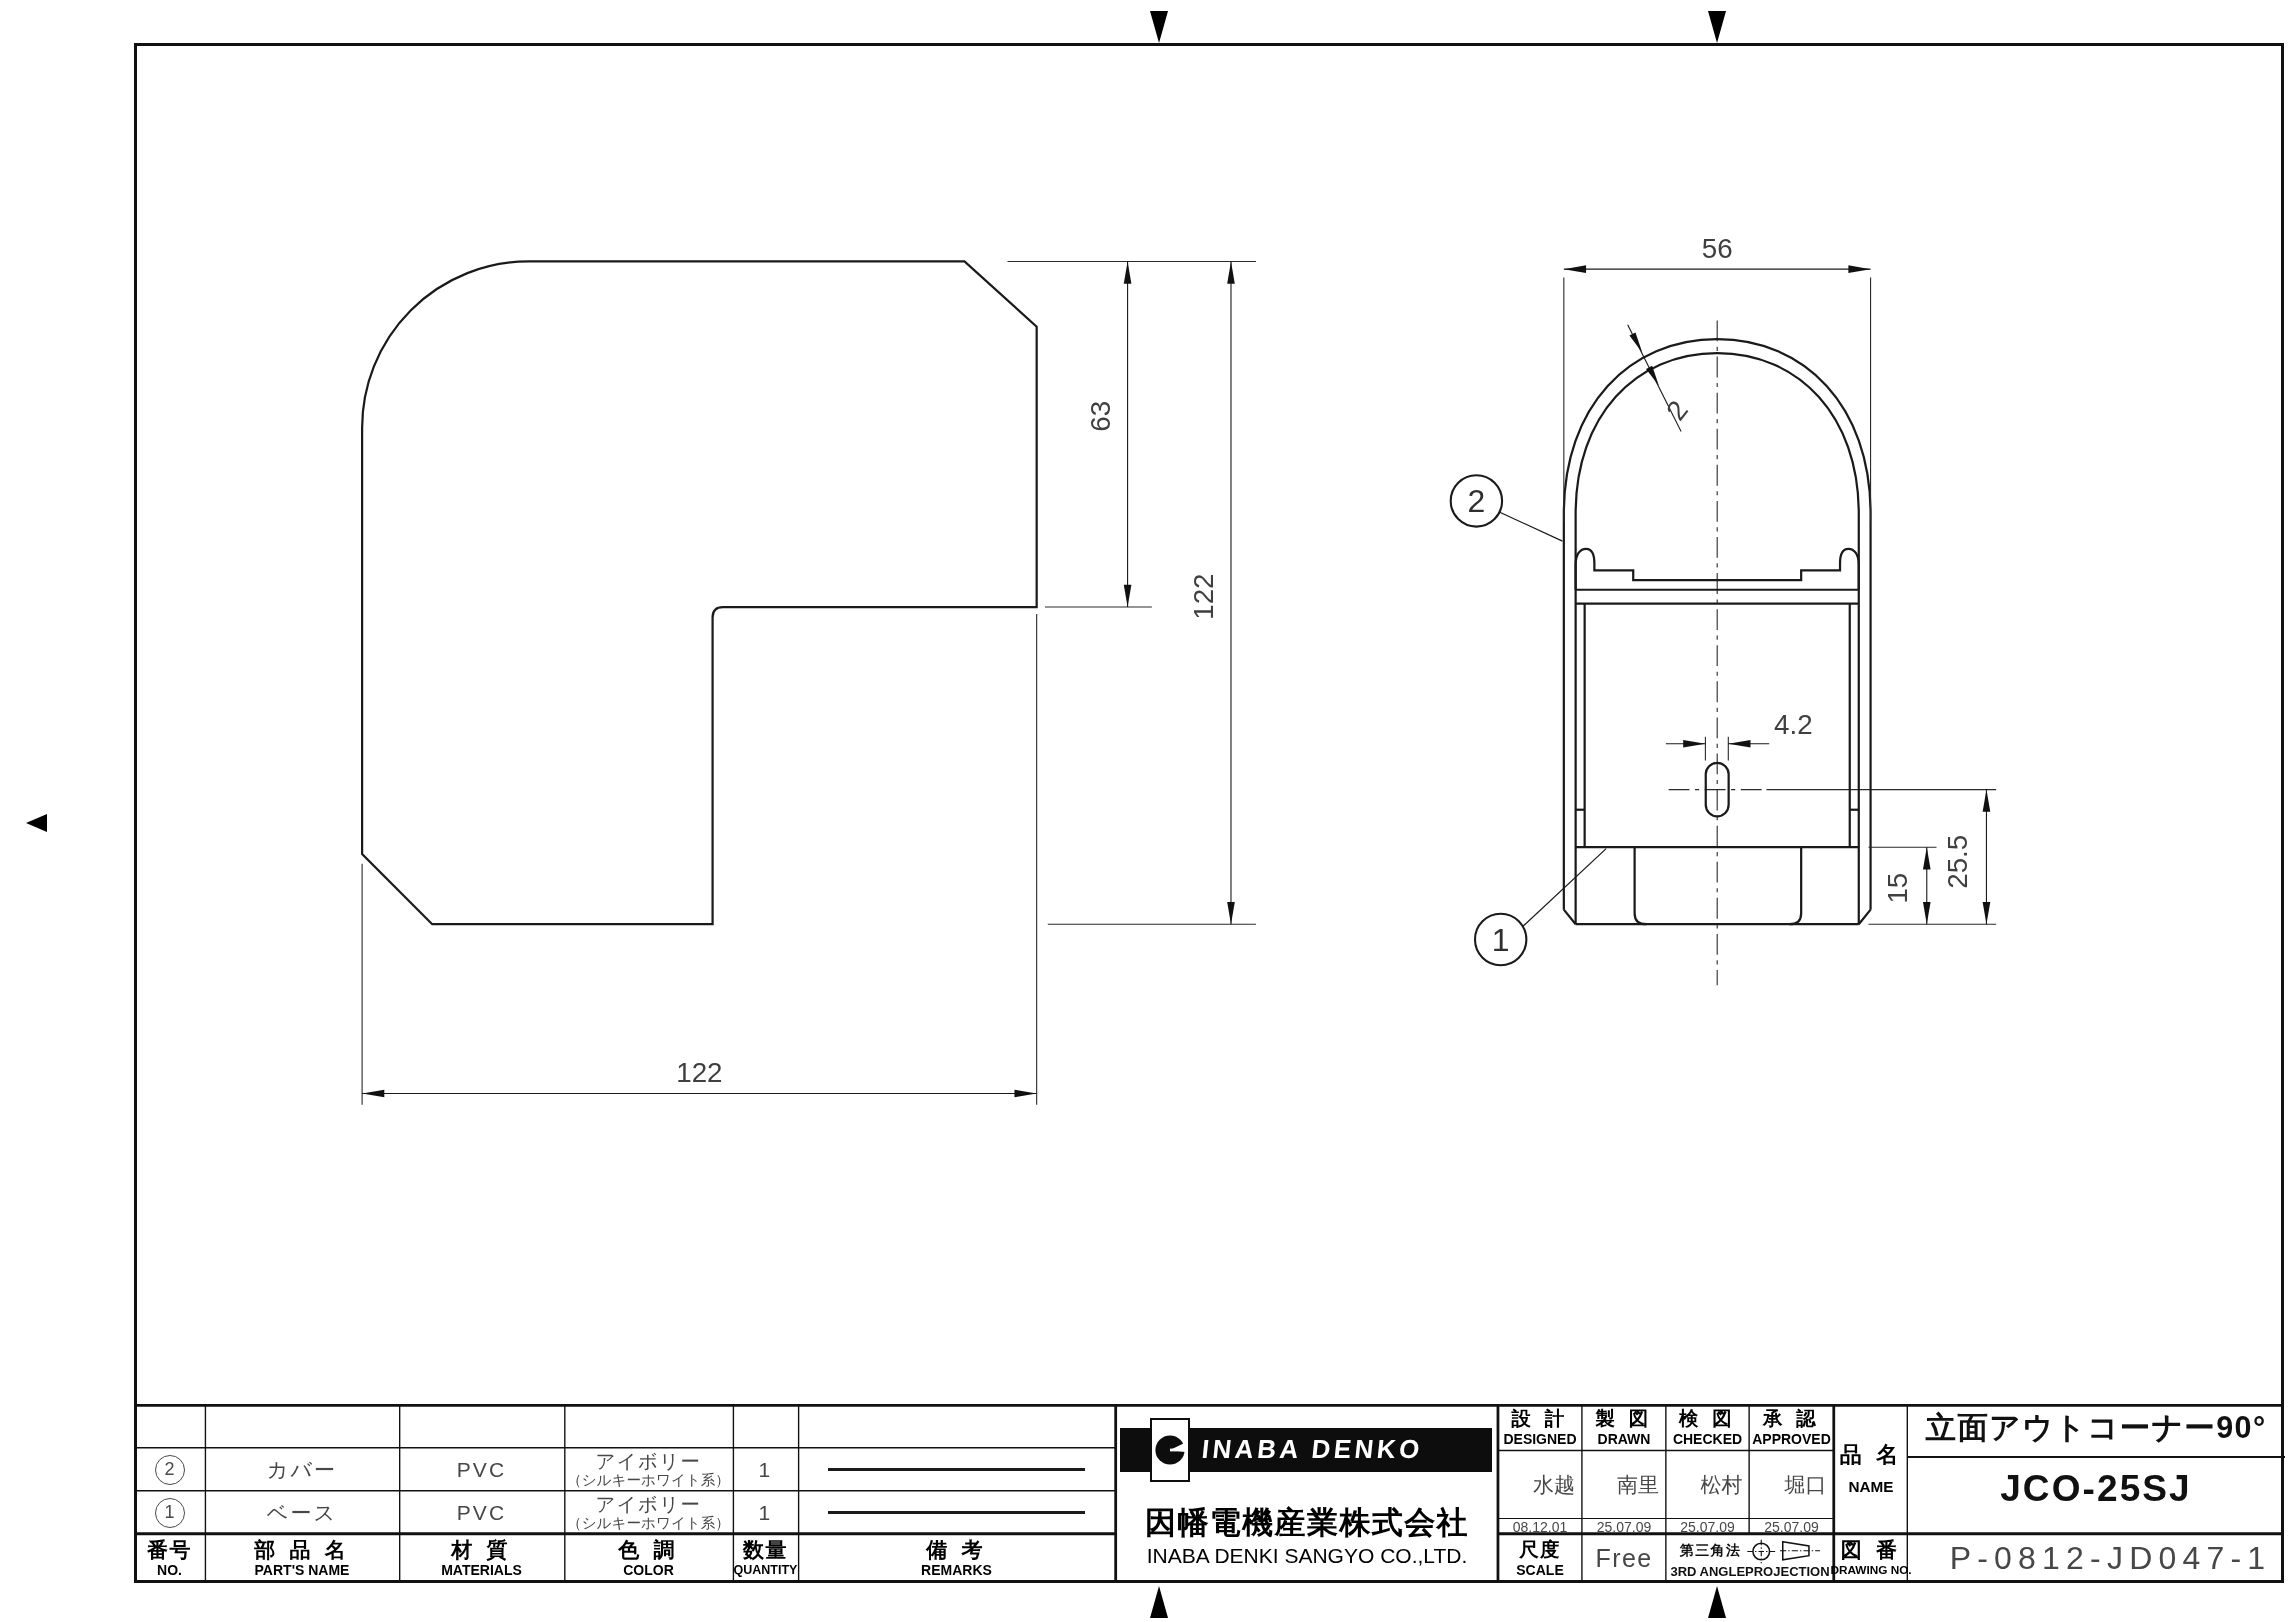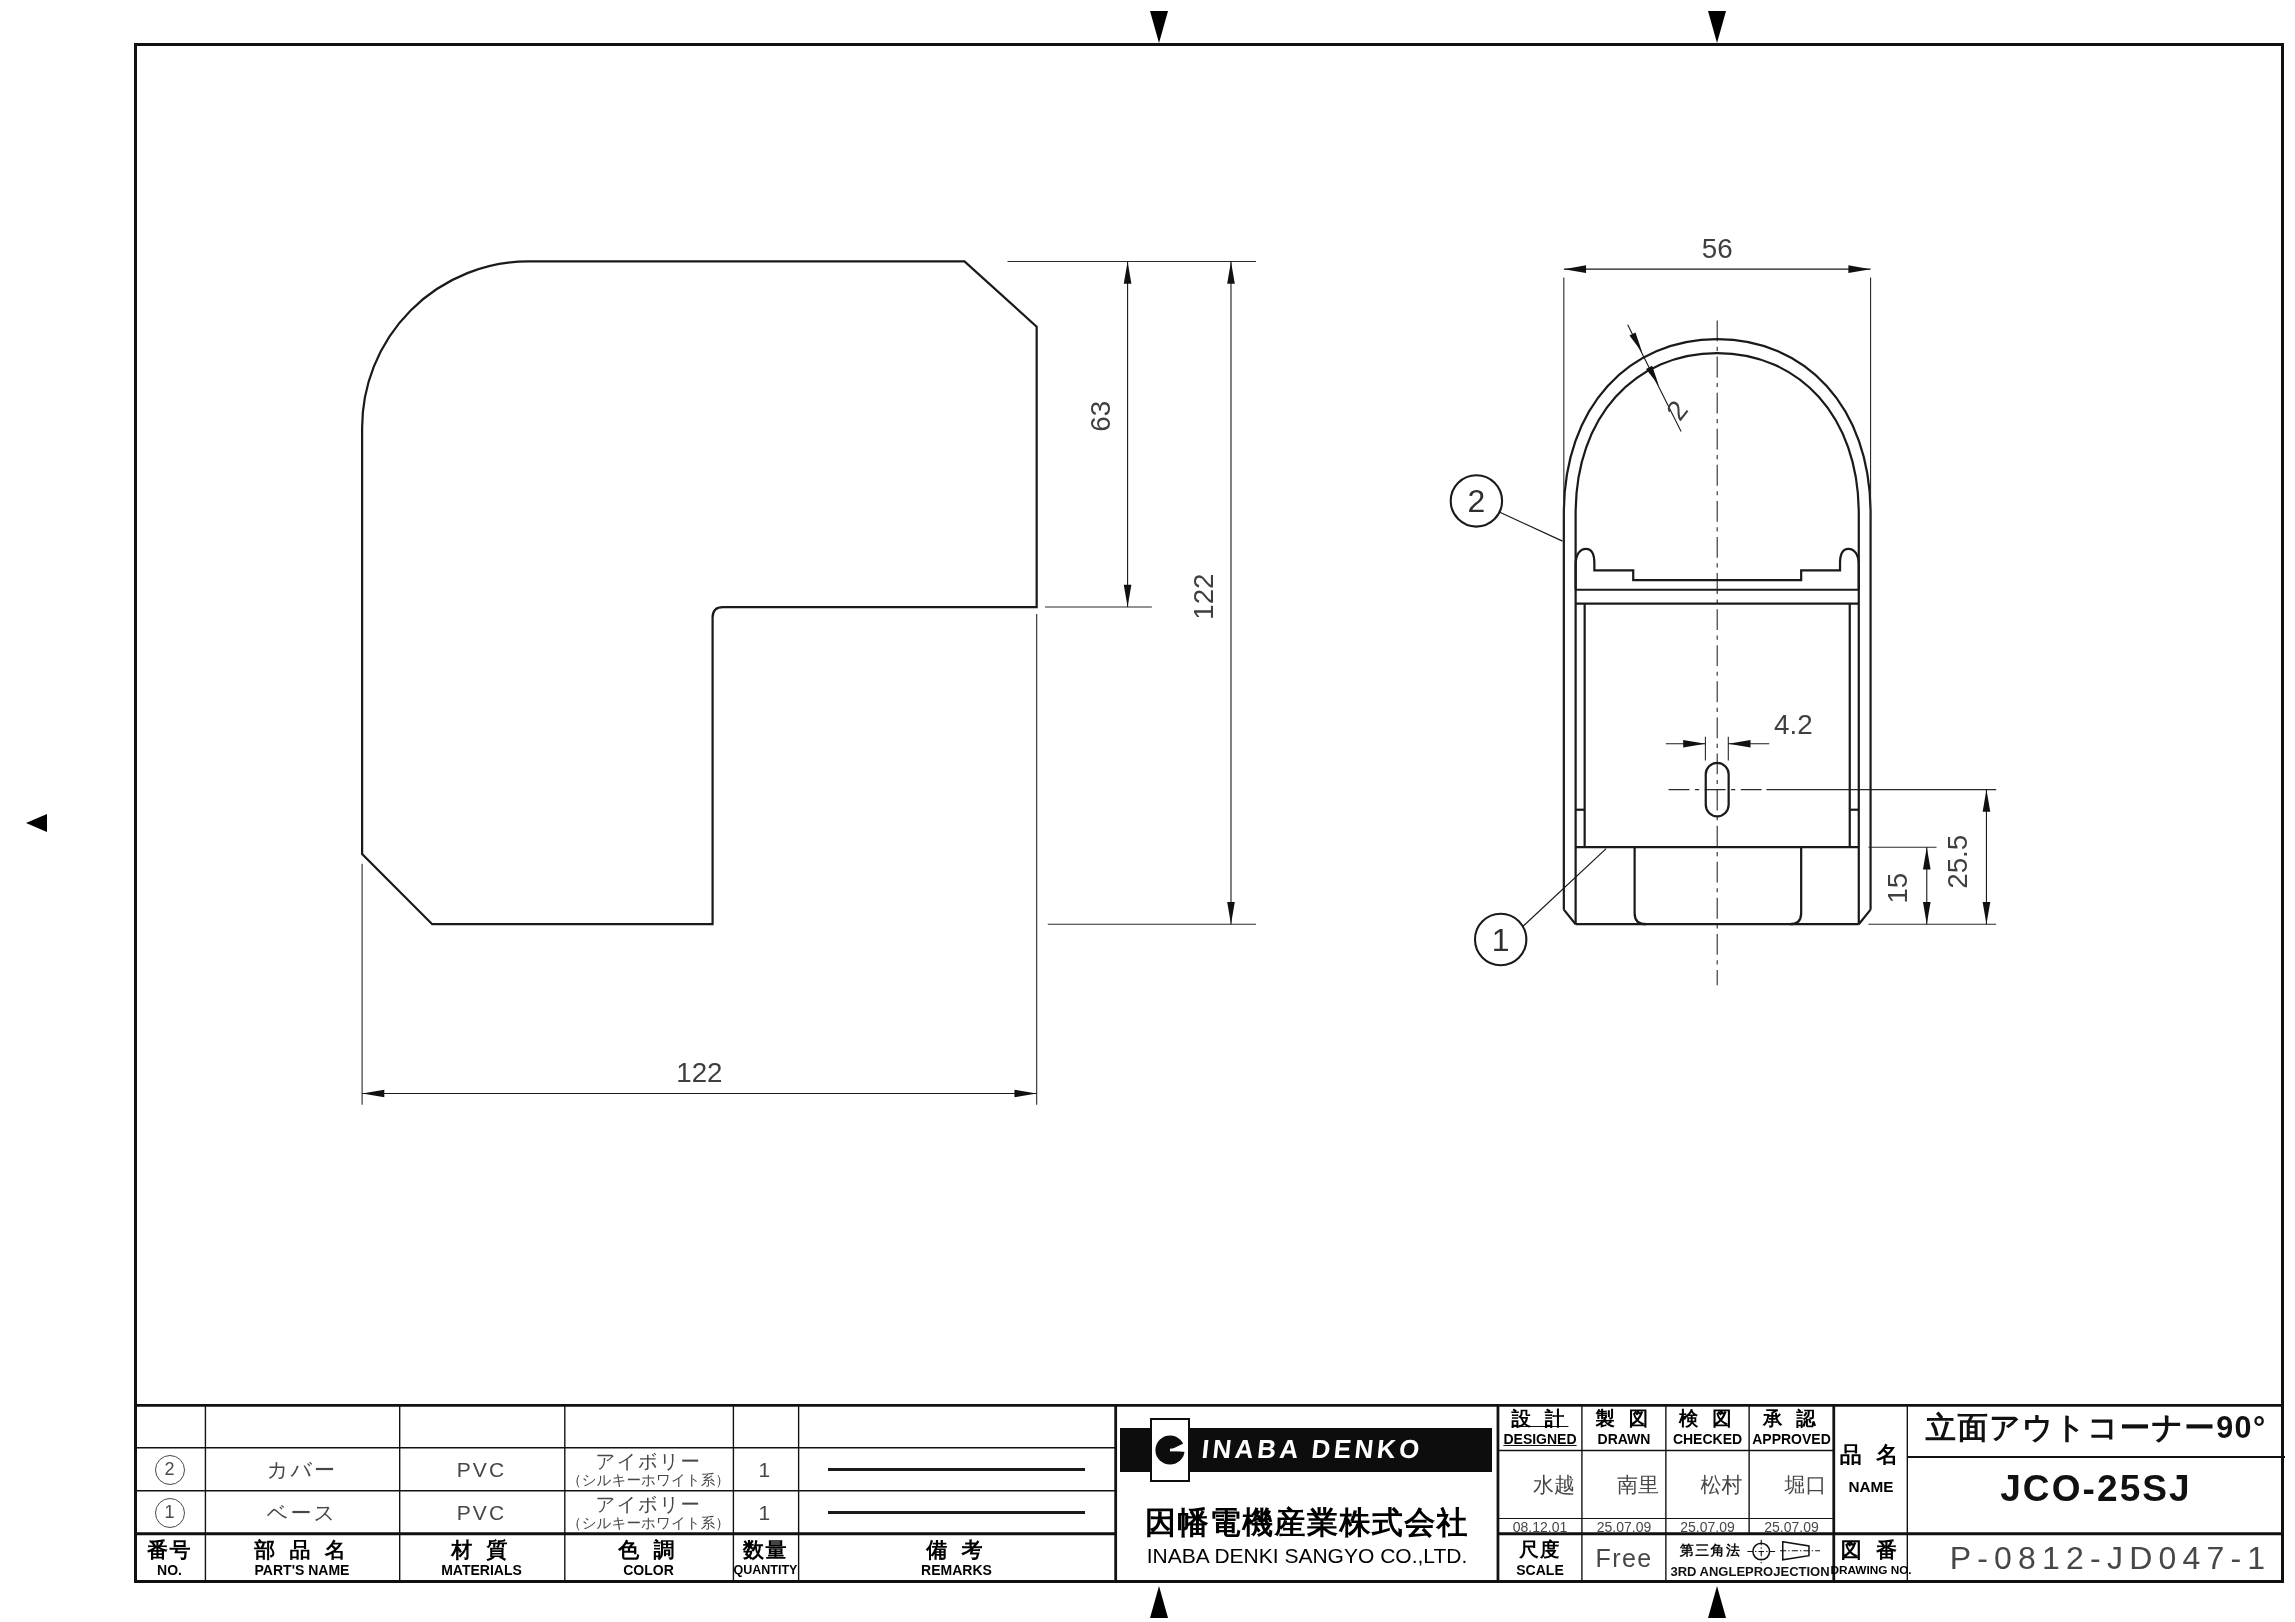--- a/index.html
+++ b/index.html
@@ -238,21 +238,21 @@
         <circle cx="23" cy="23" r="21" fill="#0d0d0d"></circle>
         <polygon points="23,23 46,12 46,26" fill="#fff"></polygon>
         <rect x="23" y="21" width="23" height="4" fill="#fff"></rect>
       </svg>
     </div>
     <div class="cell" style="left:982px;top:82px;width:382px;height:97px;">
       <span class="company-jp">因幡電機産業株式会社</span>
       <span class="company-en">INABA DENKI SANGYO CO.,LTD.</span>
     </div>
 
-    <div class="cell" style="left:1364px;top:0;width:84px;height:47px;text-decoration:underline;">
+    <div class="cell" style="left:1364px;top:0;width:84px;height:47px;">
       <span class="jp" style="font-size:19.4px;">設 計</span>
       <span class="en">DESIGNED</span>
     </div>
     <div class="cell cad so-name" style="left:1364px;top:47px;width:84px;height:68px;">水越</div>
     <div class="cell cad so-date" style="left:1364px;top:115px;width:84px;height:15.3px;">08.12.01</div>
 
     <div class="cell" style="left:1448px;top:0;width:84px;height:47px;">
       <span class="jp" style="font-size:19.4px;">製 図</span>
       <span class="en">DRAWN</span>
     </div>

